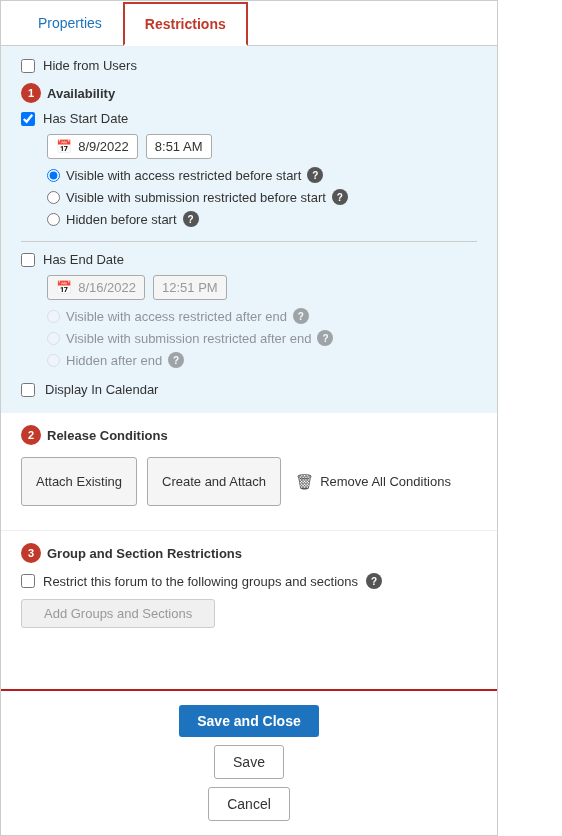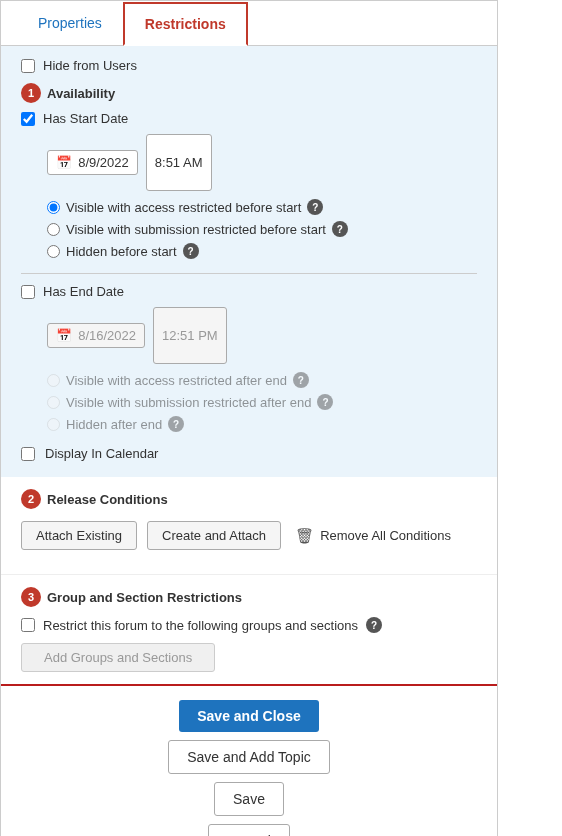--- a/index.html
+++ b/index.html
@@ -121,21 +121,21 @@
       background: #fff;
       gap: 6px;
       font-size: 13px;
       color: #333;
     }
     .time-input {
       display: flex;
       align-items: center;
       border: 1px solid #aaa;
       border-radius: 3px;
-      padding: 20px 8px;
+      padding: 4px 8px;
       background: #fff;
       font-size: 13px;
       color: #333;
     }
     .calendar-icon {
       font-size: 13px;
       color: #555;
     }
 
     
@@ -198,21 +198,21 @@
       color: #333;
       margin-bottom: 12px;
     }
     .release-buttons-row {
       display: flex;
       align-items: center;
       gap: 10px;
       margin-bottom: 12px;
     }
     .btn-secondary {
-      padding: 6px 14px;
+      padding: 16px 14px;
       border: 1px solid #aaa;
       border-radius: 3px;
       background: #f5f5f5;
       color: #333;
       font-size: 13px;
       cursor: pointer;
     }
     .remove-all-link {
       display: flex;
       align-items: center;
@@ -439,18 +439,17 @@
         <span>Restrict this forum to the following groups and sections</span>
         <span class="help-icon">?</span>
       </div>
       <button class="btn-disabled" disabled="">Add Groups and Sections</button>
     </div>
 
   </div>
 
   <div class="footer">
     <button class="btn-primary">Save and Close</button>
-    <button class="btn-outline">Save and Add Topic</button>
     <button class="btn-outline">Save</button>
     <button class="btn-outline">Cancel</button>
   </div>
 
 </div>
 
 </body></html>

